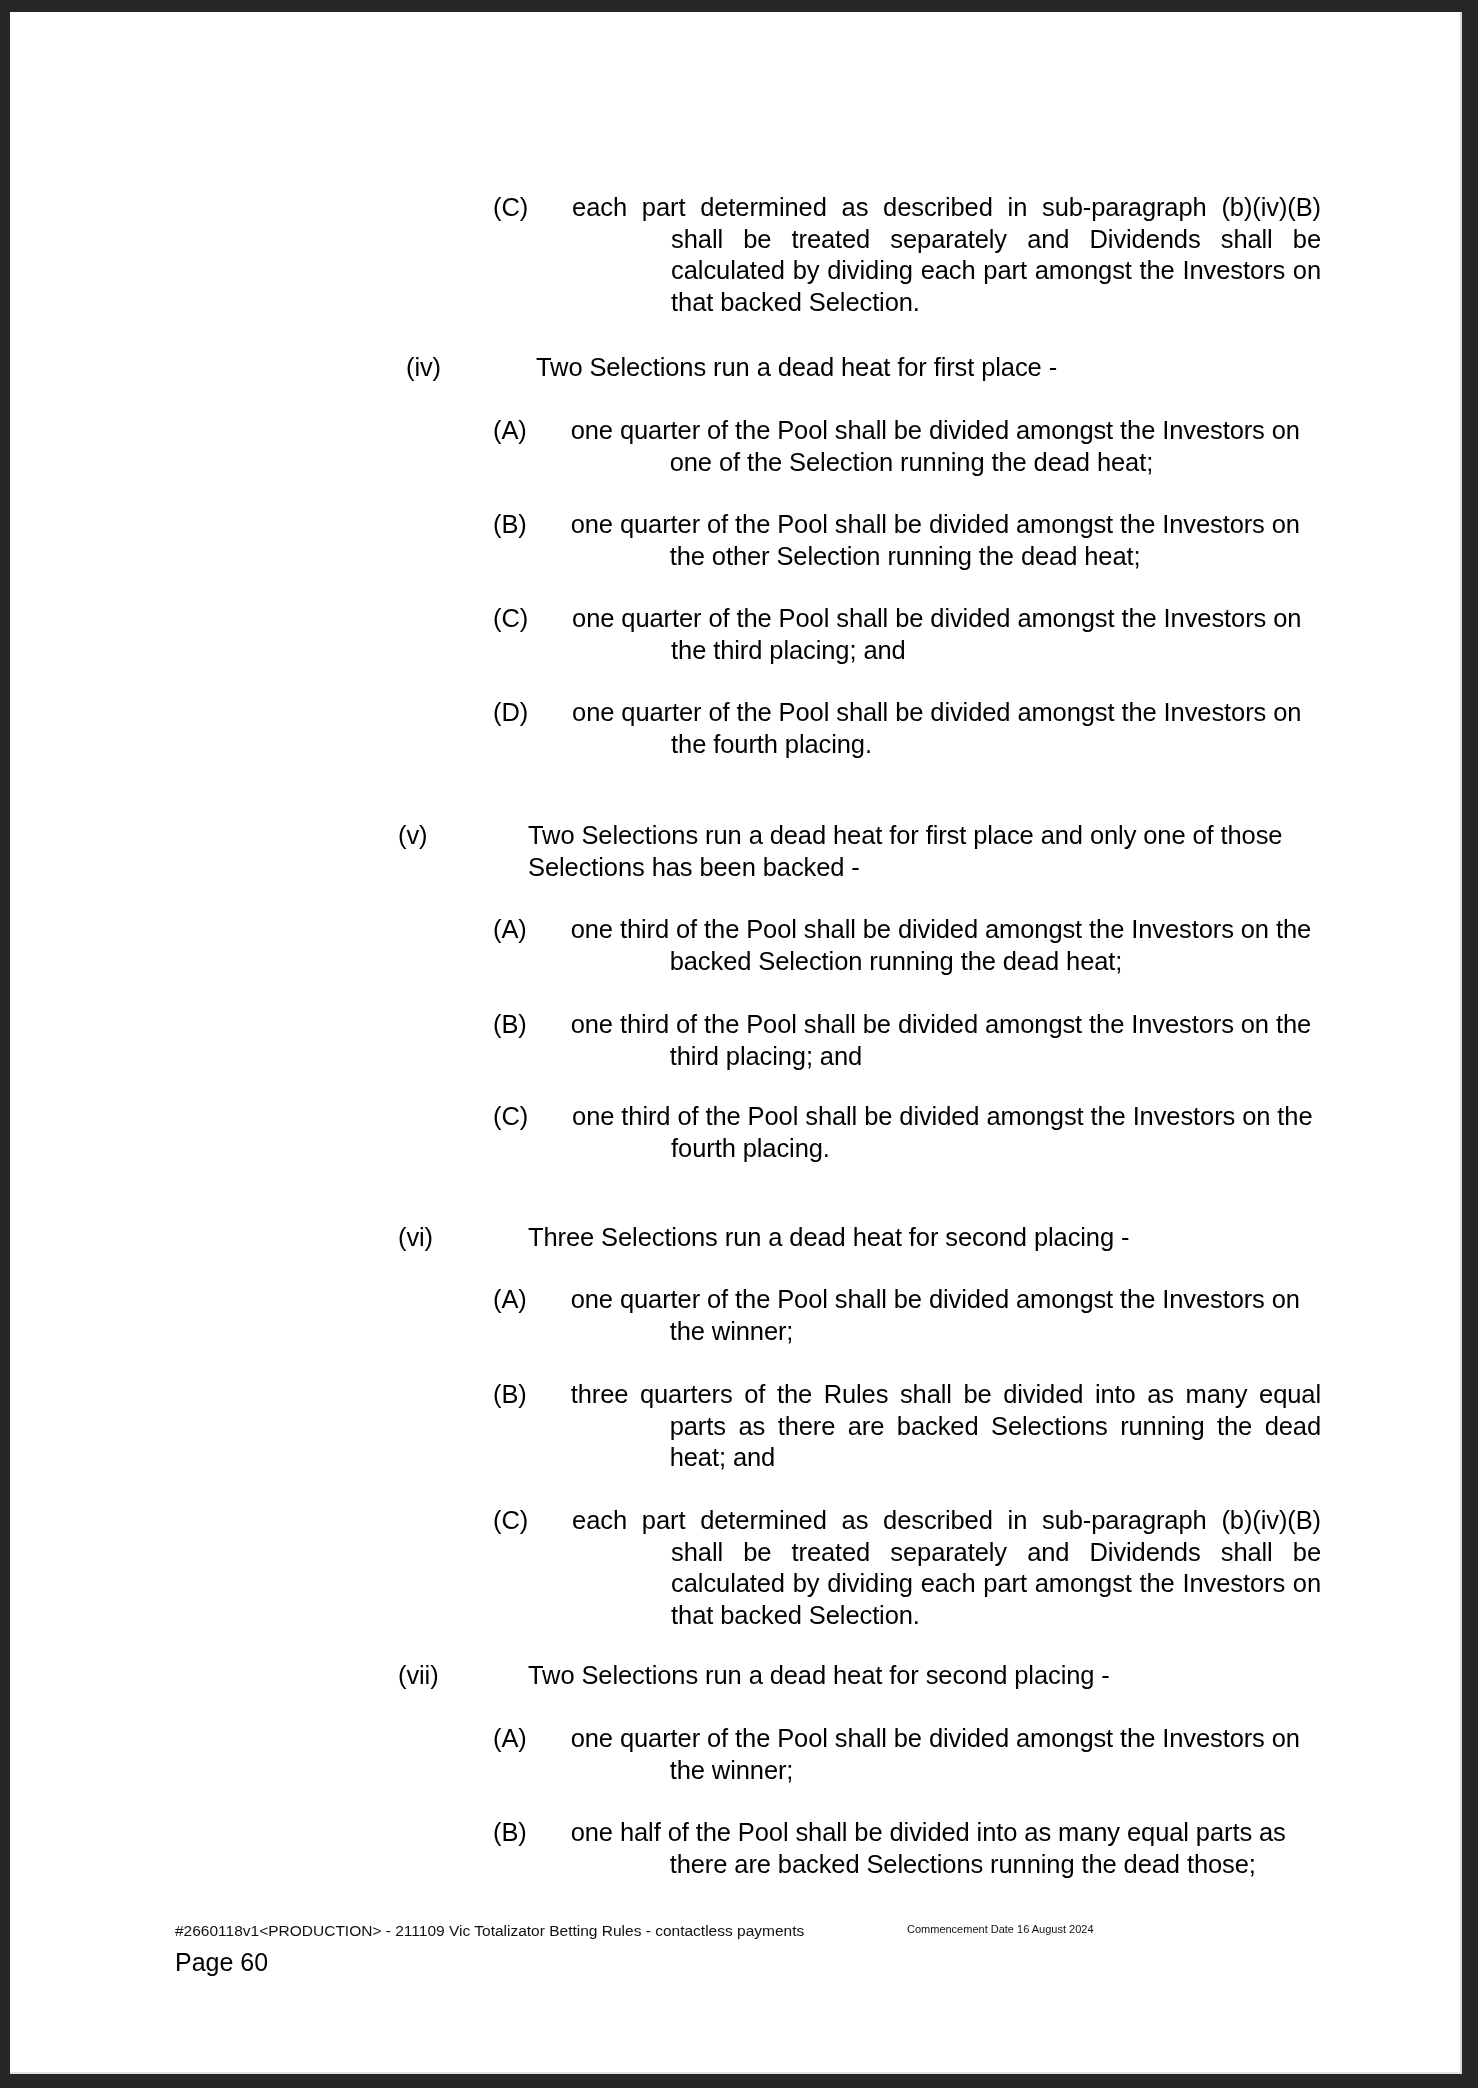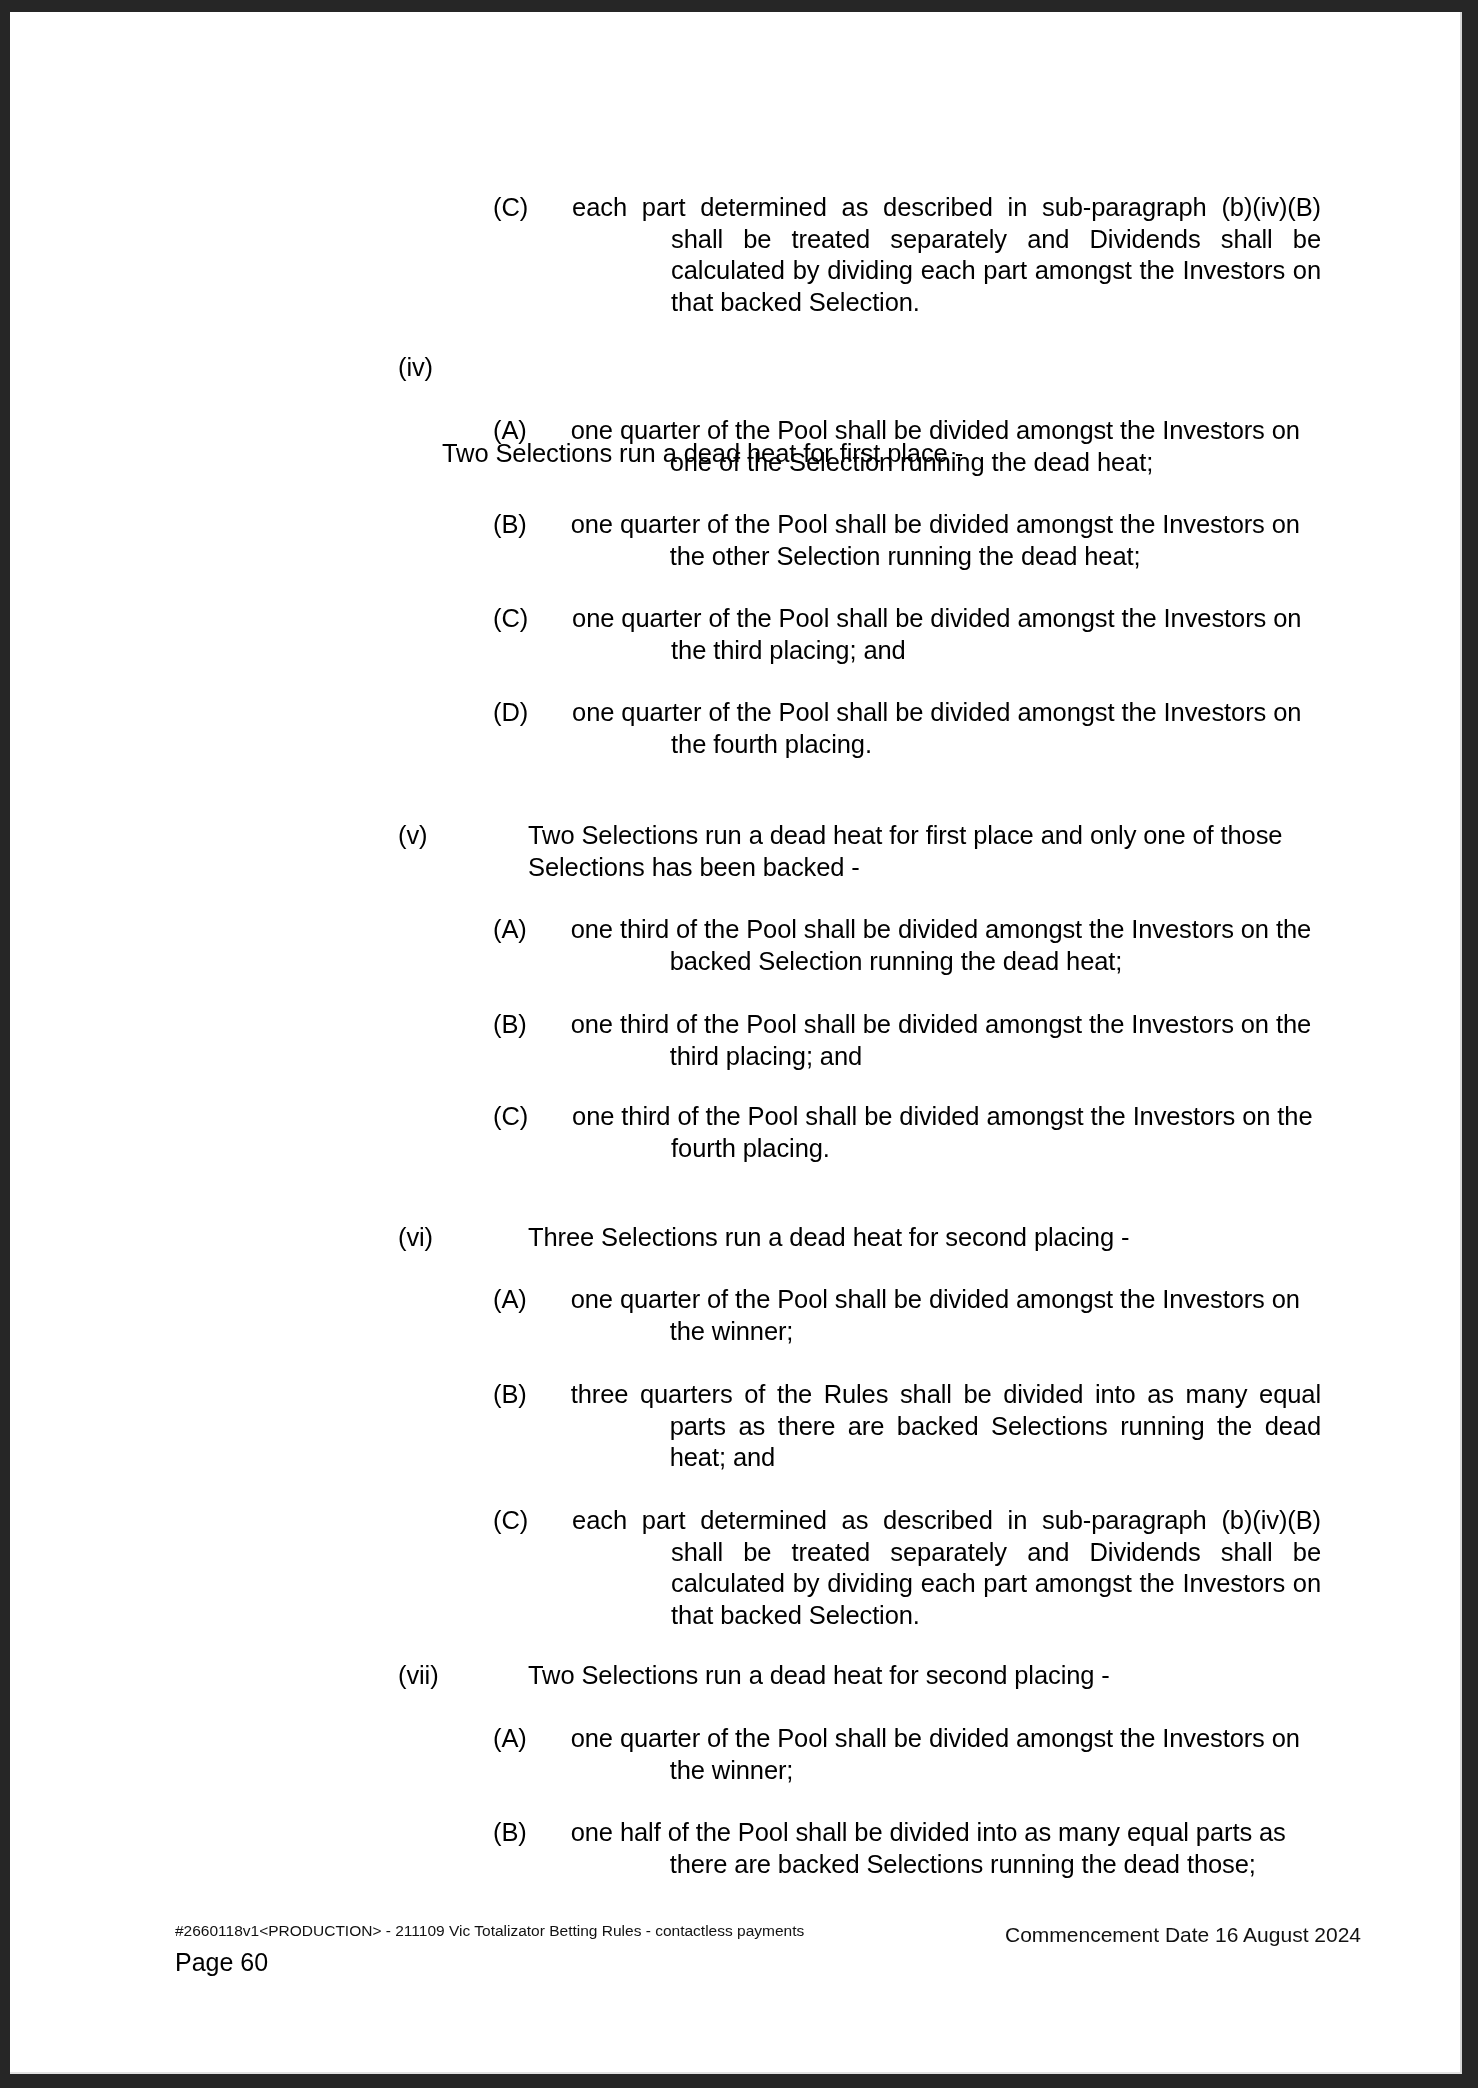--- a/index.html
+++ b/index.html
@@ -106,23 +106,23 @@
   #footer-docid {
     position: absolute;
     left: 165px;
     top: 0;
     font-size: 15.5px;
     color: #111111;
     white-space: nowrap;
   }
   #footer-commencement {
     position: absolute;
-    left: 995px;
+    left: 897px;
     top: 1px;
-    font-size: 21px;
+    font-size: 11px;
     color: #111111;
     white-space: nowrap;
     text-align: right;
   }
   #footer-pagenum {
     position: absolute;
     left: 165px;
     top: 26px;
     font-size: 25px;
     color: #000000;
@@ -135,21 +135,21 @@
 <div id="scan-frame">
   <div id="page-sheet">
 
     <div id="page-body">
 
       <div class="clause letter-item justify" style="left:483px; top:180px; width:828px;">
         <span class="letter-marker">(C)</span>
         <span class="letter-text hang">each part determined as described in sub-paragraph (b)(iv)(B) shall be treated separately and Dividends shall be calculated by dividing each part amongst the Investors on that backed Selection.</span>
       </div>
 
-      <div class="clause roman-item plain" style="left:388px; top:340px; width:923px;flex-direction:column;">
+      <div class="clause roman-item plain" style="left:396px; top:340px; width:923px;">
         <span class="roman-marker">(iv)</span>
         <span class="roman-text">Two Selections run a dead heat for first place -</span>
       </div>
 
       <div class="clause letter-item plain" style="left:483px; top:403px; width:828px;">
         <span class="letter-marker">(A)</span>
         <span class="letter-text hang">one quarter of the Pool shall be divided amongst the Investors on one of the Selection running the dead heat;</span>
       </div>
 
       <div class="clause letter-item plain" style="left:483px; top:497px; width:828px;">

